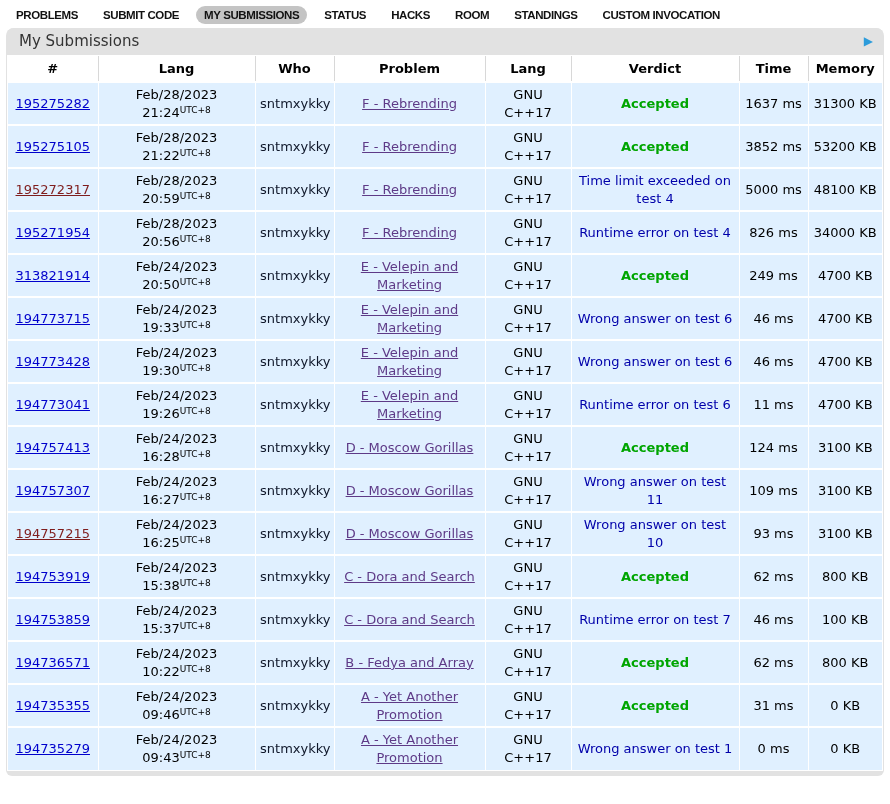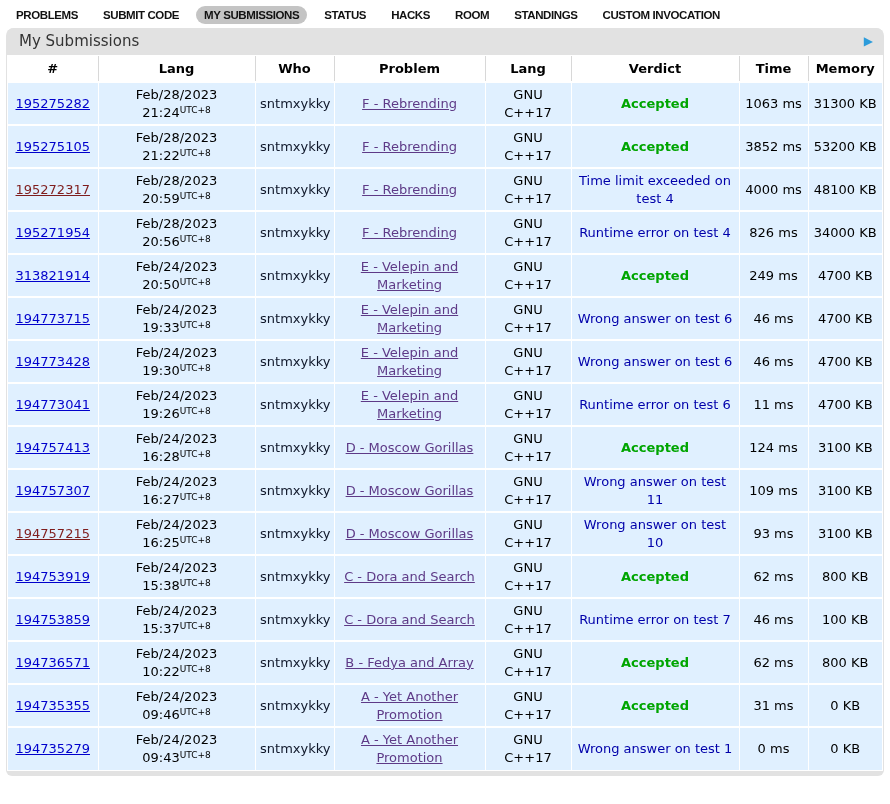--- a/index.html
+++ b/index.html
@@ -120,21 +120,21 @@
     <td>
       <div>Feb/28/2023</div>
       <div class="when-time"><span>21:24</span><sup>UTC+8</sup></div>
     </td>
     <td class="who-cell"><span>sntmxykky</span></td>
     <td>
       <a class="problem-link">F - Rebrending</a>
     </td>
     <td><span class="lang-wrap">GNU C++17</span></td>
     <td><span class="verdict-text accepted">Accepted</span></td>
-    <td><span>1063 ms</span></td>
+    <td><span>1637 ms</span></td>
     <td><span>31300 KB</span></td>
   </tr>
           <tr>
     <td>
       <a class="id-link">195275105</a>
     </td>
     <td>
       <div>Feb/28/2023</div>
       <div class="when-time"><span>21:22</span><sup>UTC+8</sup></div>
     </td>
@@ -154,21 +154,21 @@
     <td>
       <div>Feb/28/2023</div>
       <div class="when-time"><span>20:59</span><sup>UTC+8</sup></div>
     </td>
     <td class="who-cell"><span>sntmxykky</span></td>
     <td>
       <a class="problem-link">F - Rebrending</a>
     </td>
     <td><span class="lang-wrap">GNU C++17</span></td>
     <td><span class="verdict-text rejected">Time limit exceeded on test 4</span></td>
-    <td><span>4000 ms</span></td>
+    <td><span>5000 ms</span></td>
     <td><span>48100 KB</span></td>
   </tr>
           <tr>
     <td>
       <a class="id-link">195271954</a>
     </td>
     <td>
       <div>Feb/28/2023</div>
       <div class="when-time"><span>20:56</span><sup>UTC+8</sup></div>
     </td>

